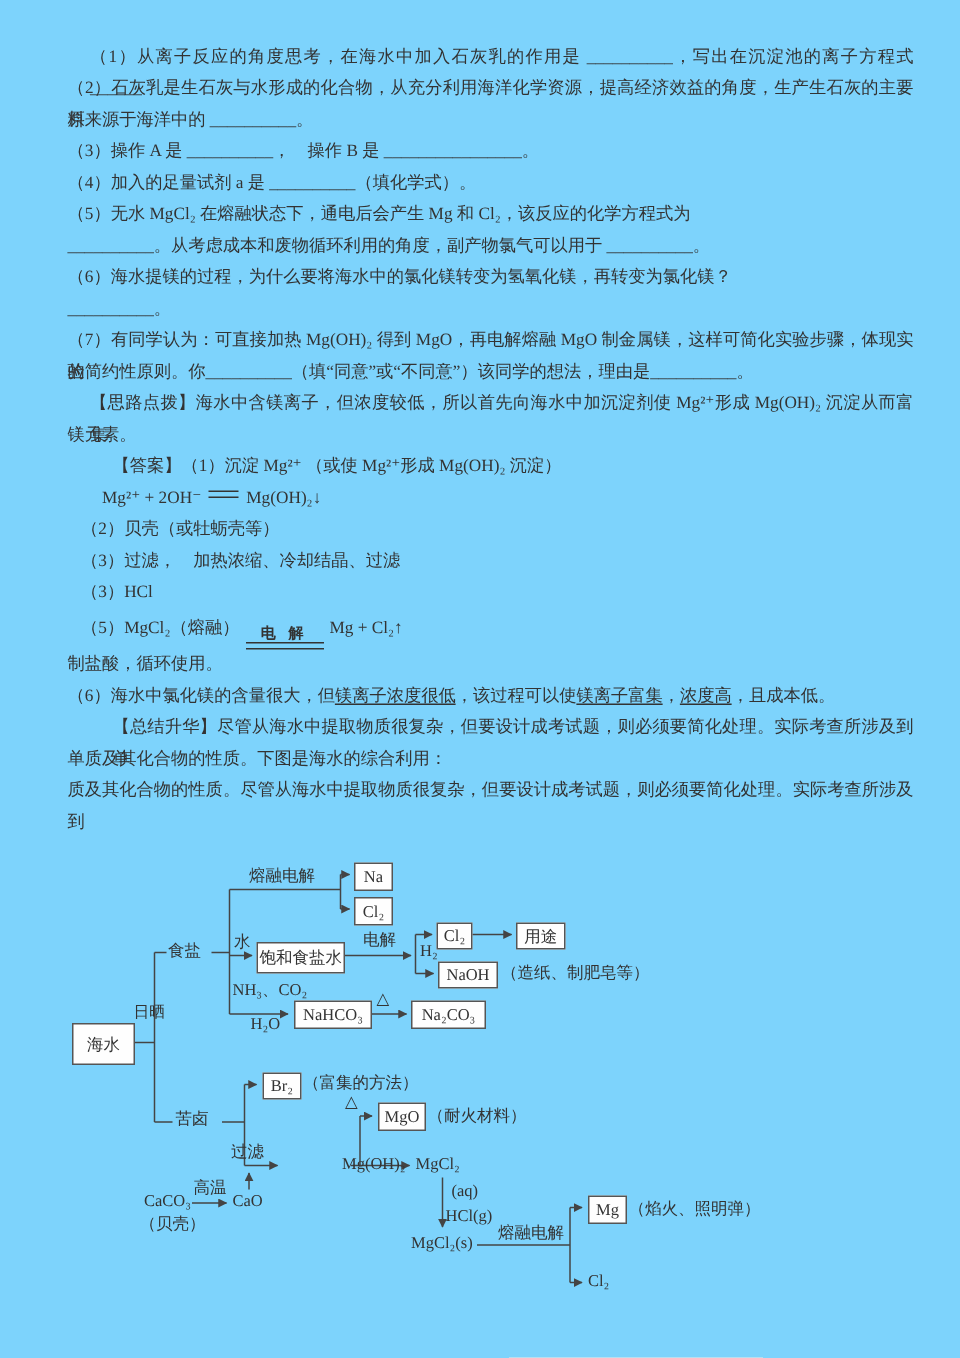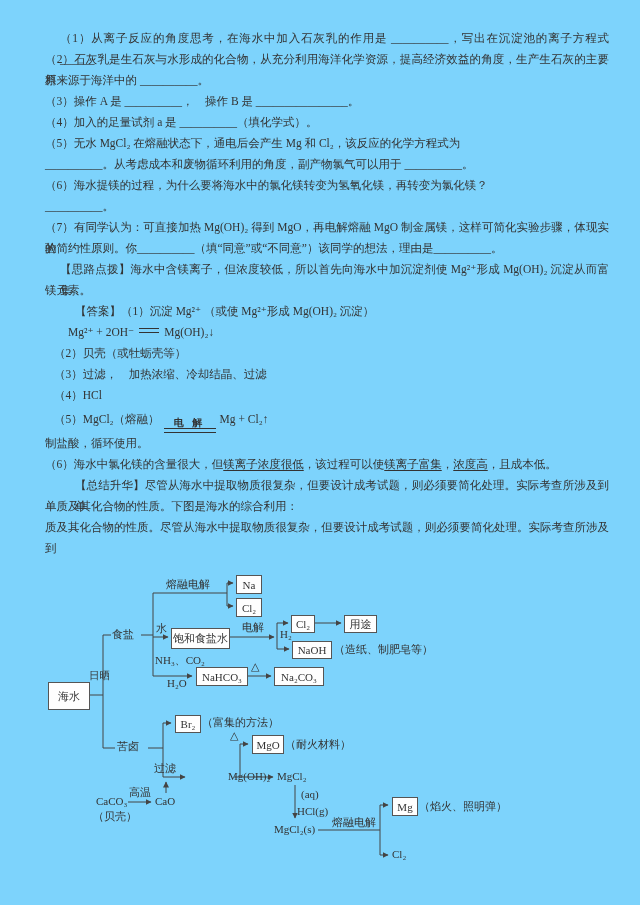--- a/index.html
+++ b/index.html
@@ -43,21 +43,21 @@
     <div class="ln">（6）海水提镁的过程，为什么要将海水中的氯化镁转变为氢氧化镁，再转变为氯化镁？</div>
     <div class="ln">__________。</div>
     <div class="ln j">（7）有同学认为：可直接加热 Mg(OH)₂ 得到 MgO，再电解熔融 MgO 制金属镁，这样可简化实验步骤，体现实验</div>
     <div class="ln">的简约性原则。你__________（填“同意”或“不同意”）该同学的想法，理由是__________。</div>
     <div class="ln j ind15">【思路点拨】海水中含镁离子，但浓度较低，所以首先向海水中加沉淀剂使 Mg²⁺形成 Mg(OH)₂ 沉淀从而富集</div>
     <div class="ln">镁元素。</div>
     <div class="ln ind30">【答案】（1）沉淀 Mg²⁺ （或使 Mg²⁺形成 Mg(OH)₂ 沉淀）</div>
     <div class="ln ind23"><span>Mg²⁺ + 2OH⁻</span><span class="dbl2"></span><span>Mg(OH)₂↓</span></div>
     <div class="ln ind9">（2）贝壳（或牡蛎壳等）</div>
     <div class="ln ind9">（3）过滤，　加热浓缩、冷却结晶、过滤</div>
-    <div class="ln ind9">（4）HCl</div>
+    <div class="ln ind9">（3）HCl</div>
     <div class="ln eqline ind9"><span>（5）MgCl₂（熔融）</span><span class="overset">
           <span class="over-txt">电 解</span>
           <span class="dbl"></span>
         </span><span>Mg + Cl₂↑</span></div>
     <div class="ln">制盐酸，循环使用。</div>
     <div class="ln"><span>（6）海水中氯化镁的含量很大，但</span><span class="u">镁离子浓度很低</span><span>，该过程可以使</span><span class="u">镁离子富集</span><span>，</span><span class="u">浓度高</span><span>，且成本低。</span></div>
     <div class="ln j ind30">【总结升华】尽管从海水中提取物质很复杂，但要设计成考试题，则必须要简化处理。实际考查所涉及到单</div>
     <div class="ln">单质及其化合物的性质。下图是海水的综合利用：</div>
     <div class="ln j">质及其化合物的性质。尽管从海水中提取物质很复杂，但要设计成考试题，则必须要简化处理。实际考查所涉及到</div>
   </div>

